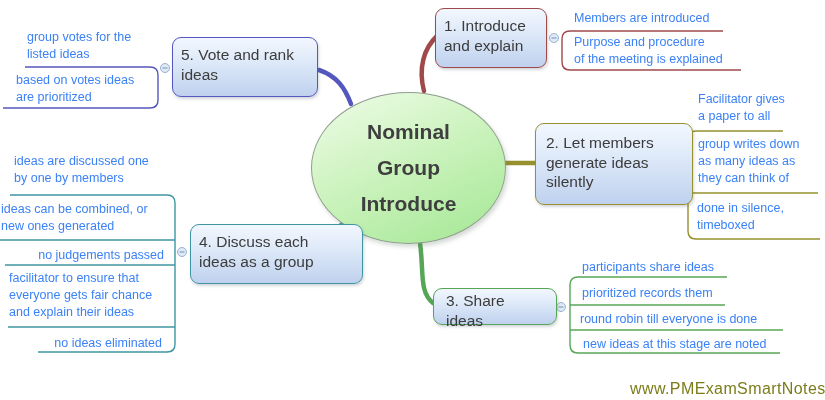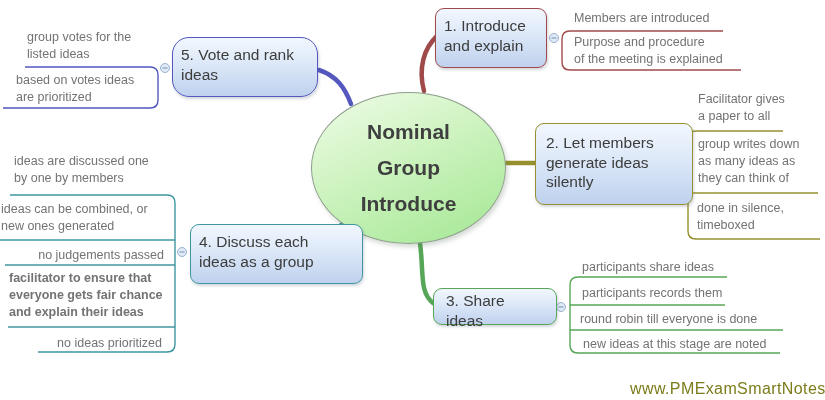--- a/index.html
+++ b/index.html
@@ -18,21 +18,21 @@
     position:absolute;z-index:3;box-sizing:border-box;
     left:311px;top:92px;width:195px;height:152px;border-radius:50%;
     background:linear-gradient(155deg,#effce8 0%,#cdf3bf 45%,#a3e793 100%);
     border:1.5px solid #8f9e8d;
     display:flex;align-items:center;justify-content:center;text-align:center;
     font-weight:bold;font-size:21px;line-height:1.72;color:#3f3f3f;
     white-space:pre-line;
     box-shadow:2px 3px 4px rgba(90,110,90,0.25);
   }
   .child{
-    position:absolute;z-index:2;color:#737373;font-size:12.5px;line-height:1.36;
+    position:absolute;z-index:2;color:#3b82f6;font-size:12.5px;line-height:1.36;
     white-space:pre-line;
   }
   .al-r{text-align:right;}
   .watermark{
     position:absolute;z-index:4;left:630px;top:380px;width:192px;
     text-align:right;font-size:16px;letter-spacing:0.4px;color:#7c7c1b;
   }
 </style>
 </head>
 <body>
@@ -94,49 +94,49 @@
 
   <div class="topic" style="left: 535px; top: 123px; width: 158px; height: 82px; padding: 9px 10px; border-color: rgb(150, 145, 46);">2. Let members
 generate ideas
 silently</div>
 
   <div class="topic" style="left: 433px; top: 288px; width: 124px; height: 37px; padding: 2px 12px; border-color: rgb(87, 166, 87);">3. Share ideas</div>
 
   <div class="topic" style="left: 190px; top: 224px; width: 173px; height: 60px; border-color: rgb(63, 150, 162);">4. Discuss each
 ideas as a group</div>
 
-  <div class="topic" style="left: 172px; top: 37px; width: 146px; height: 60px; border-color: rgb(84, 87, 190); border-radius: 17px;">5. Vote and rank
+  <div class="topic" style="left: 172px; top: 37px; width: 146px; height: 60px; border-color: rgb(84, 87, 190);">5. Vote and rank
 ideas</div>
 
   <div class="child" style="left:574px;top:10px;">Members are introduced</div>
   <div class="child" style="left:574px;top:34px;">Purpose and procedure
 of the meeting is explained</div>
 
   <div class="child" style="left:698px;top:91px;">Facilitator gives
 a paper to all</div>
   <div class="child" style="left:698px;top:136px;">group writes down
 as many ideas as
 they can think of</div>
   <div class="child" style="left:697px;top:200px;">done in silence,
 timeboxed</div>
 
   <div class="child" style="left:582px;top:259px;">participants share ideas</div>
-  <div class="child" style="left:582px;top:285px;">participants records them</div>
+  <div class="child" style="left:582px;top:285px;">prioritized records them</div>
   <div class="child" style="left:580px;top:311px;">round robin till everyone is done</div>
   <div class="child" style="left:583px;top:336px;">new ideas at this stage are noted</div>
 
   <div class="child" style="left:14px;top:153px;width:158px;">ideas are discussed one
 by one by members</div>
   <div class="child" style="left:1px;top:201px;width:170px;">ideas can be combined, or
 new ones generated</div>
   <div class="child al-r" style="left:0px;top:247px;width:164px;">no judgements passed</div>
-  <div class="child" style="left:9px;top:270px;width:162px;font-weight:bold;">facilitator to ensure that
+  <div class="child" style="left:9px;top:270px;width:162px;">facilitator to ensure that
 everyone gets fair chance
 and explain their ideas</div>
-  <div class="child al-r" style="left:0px;top:335px;width:162px;">no ideas prioritized</div>
+  <div class="child al-r" style="left:0px;top:335px;width:162px;">no ideas eliminated</div>
 
   <div class="child" style="left:27px;top:29px;">group votes for the
 listed ideas</div>
   <div class="child" style="left:16px;top:72px;">based on votes ideas
 are prioritized</div>
 
   <div class="watermark">www.PMExamSmartNotes.com</div>
 
 </div>
 

